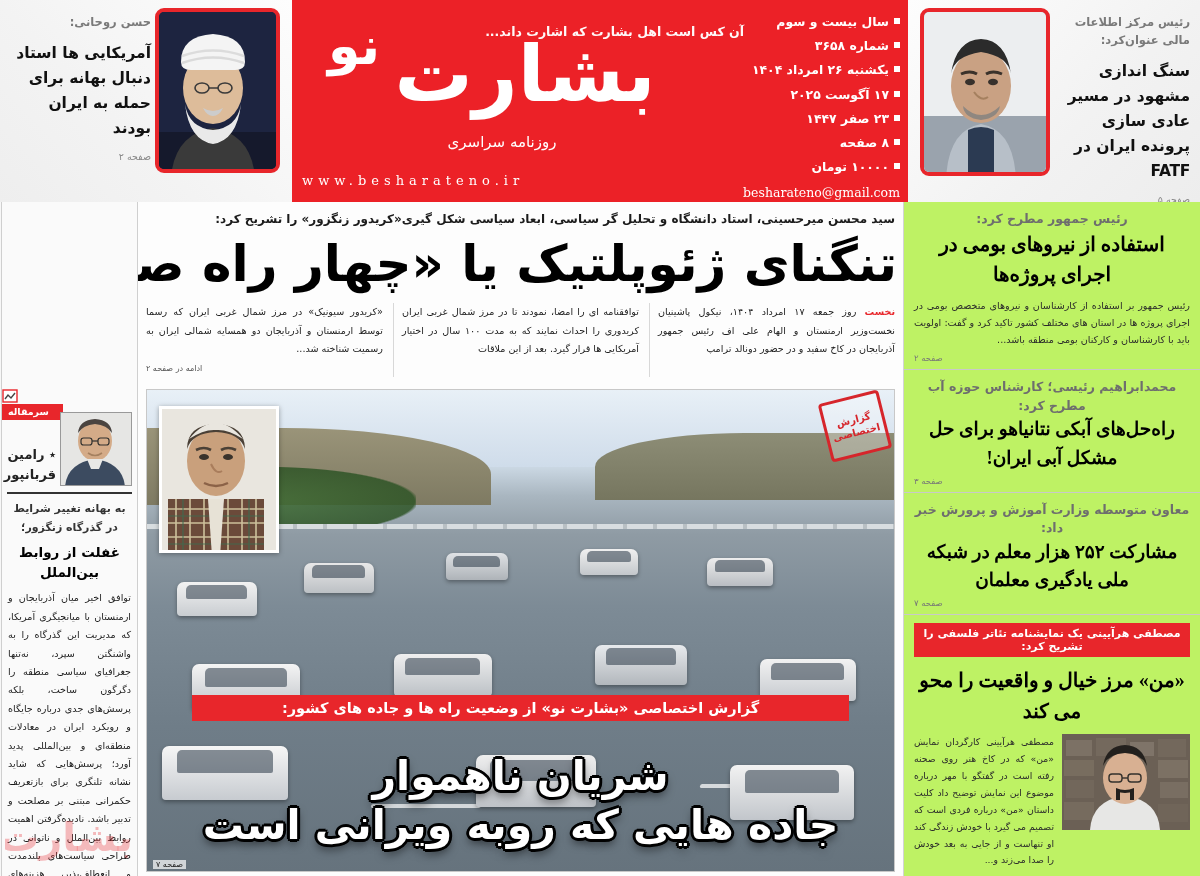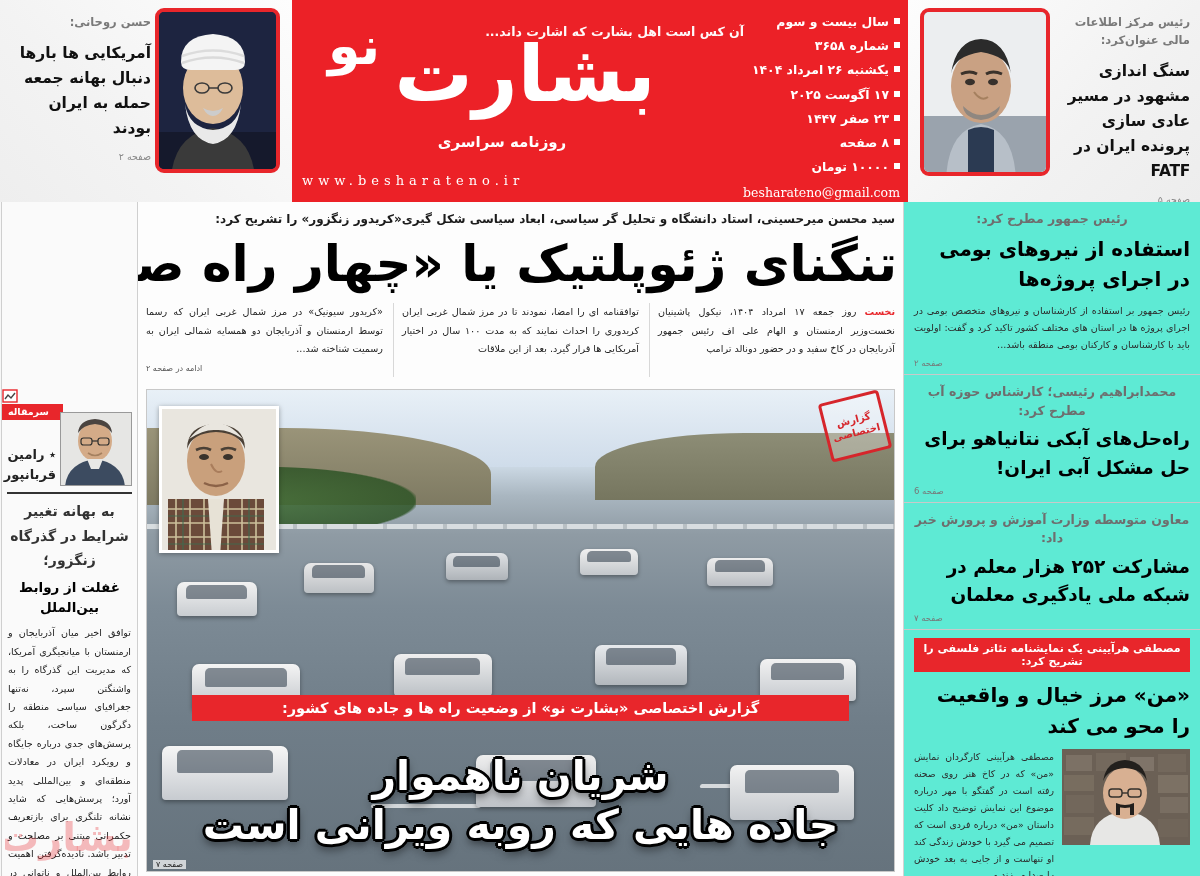--- a/index.html
+++ b/index.html
@@ -141,21 +141,21 @@
     top: 24px; right: 14px;
     color: #fff;
     font-size: 12.5px;
     direction: rtl;
     font-weight: 600;
     opacity: .97;
   }
   .logo-sub {
     color: #fff;
     font-size: 15px;
-    font-weight: bold;
+    font-weight: normal;
     direction: rtl;
     margin-top: 22px;
     margin-right: 46px;
   }
   .mast-footer {
     position: absolute;
     bottom: 2px; left: 0; width: 100%;
     display: flex;
     flex-direction: row;
     justify-content: space-between;
@@ -258,21 +258,21 @@
     text-align: right;
     line-height: 1.5;
     padding-bottom: 2px;
   }
   .sb-rule {
     height: 2px;
     background: #333;
     margin: 6px 5px 5px 5px;
   }
   .sb-kicker {
-    font-size: 14px;
+    font-size: 11px;
     font-weight: bold;
     color: #333;
     direction: rtl;
     text-align: center;
     line-height: 1.75;
     padding: 0 4px;
   }
   .sb-title {
     font-size: 13.5px;
     font-weight: bold;
@@ -302,21 +302,21 @@
     text-align: center;
     line-height: 66px;
     pointer-events: none;
     overflow: hidden;
   }
 
   
   .leftcol {
     width: 297px;
     order: 1;
-    background: #5eead4;
+    background: #bef264;
     border-left: 1px solid #d3d3d3;
     display: flex;
     flex-direction: column;
   }
   .lc-item {
     padding: 8px 10px 6px 10px;
     border-bottom: 1px solid #c9c9c9;
     direction: rtl;
     position: relative;
   }
@@ -324,24 +324,24 @@
     font-size: 12.5px;
     color: #6e6e6e;
     text-align: center;
     font-weight: 600;
     line-height: 1.5;
   }
   .lc-head {
     font-size: 20px;
     font-weight: bold;
     color: #000;
-    text-align: right;
+    text-align: center;
     line-height: 1.52;
-    margin-top: 5px;
     letter-spacing: -.5px;
+    font-family: Liberation Serif, serif;
   }
   .lc-head.sm { font-size: 18.5px; }
   .lc-body {
     font-size: 9.6px;
     color: #2a2a2a;
     text-align: justify;
     line-height: 1.82;
     margin-top: 7px;
   }
   .lc-page {
@@ -649,41 +649,41 @@
           <path d="M31 44 Q62 33 93 44" stroke="#dcdcdc" stroke-width="2.5" fill="none"></path>
           <ellipse cx="51" cy="76" rx="7" ry="5" fill="none" stroke="#3a3a3a" stroke-width="1.6"></ellipse>
           <ellipse cx="74" cy="76" rx="7" ry="5" fill="none" stroke="#3a3a3a" stroke-width="1.6"></ellipse>
           <line x1="58" y1="76" x2="67" y2="76" stroke="#3a3a3a" stroke-width="1.6"></line>
           <path d="M34 92 Q38 128 62 132 Q86 128 90 92 Q86 116 62 118 Q38 116 34 92Z" fill="#e9e9e9"></path>
           <path d="M52 96 Q62 102 72 96 Q68 104 62 104 Q56 104 52 96Z" fill="#ccc"></path>
         </svg>
       </div>
       <div class="promo-text">
         <div class="kicker">حسن روحانی:</div>
-        <div class="promo-head">آمریکایی ها بارها دنبال بهانه جمعه حمله به ایران بودند</div>
+        <div class="promo-head">آمریکایی ها استاد دنبال بهانه برای حمله به ایران بودند</div>
         <div class="pagenum">صفحه ۲</div>
       </div>
     </div>
   </div>
 
   <div class="bodygrid">
 
     <div class="leftcol">
 
       <div class="lc-item">
         <div class="lc-kicker">رئیس جمهور مطرح کرد:</div>
         <div class="lc-head">استفاده از نیروهای بومی در اجرای پروژه‌ها</div>
         <div class="lc-body">رئیس جمهور بر استفاده از کارشناسان و نیروهای متخصص بومی در اجرای پروژه ها در استان های مختلف کشور تاکید کرد و گفت: اولویت باید با کارشناسان و کارکنان بومی منطقه باشد...</div>
         <div class="lc-page">صفحه ۲</div>
       </div>
 
       <div class="lc-item">
         <div class="lc-kicker">محمدابراهیم رئیسی؛ کارشناس حوزه آب مطرح کرد:</div>
         <div class="lc-head sm">راه‌حل‌های آبکی نتانیاهو برای حل مشکل آبی ایران!</div>
-        <div class="lc-page">صفحه 6</div>
+        <div class="lc-page">صفحه ۳</div>
       </div>
 
       <div class="lc-item">
         <div class="lc-kicker">معاون متوسطه وزارت آموزش و پرورش خبر داد:</div>
         <div class="lc-head sm">مشارکت ۲۵۲ هزار معلم در شبکه ملی یادگیری معلمان</div>
         <div class="lc-page">صفحه ۷</div>
       </div>
 
       <div class="lc-item" style="border-bottom:none; flex:1 1 auto;">
         <div class="lc-redbar">مصطفی هرآیینی یک نمایشنامه تئاتر فلسفی را تشریح کرد:</div>

